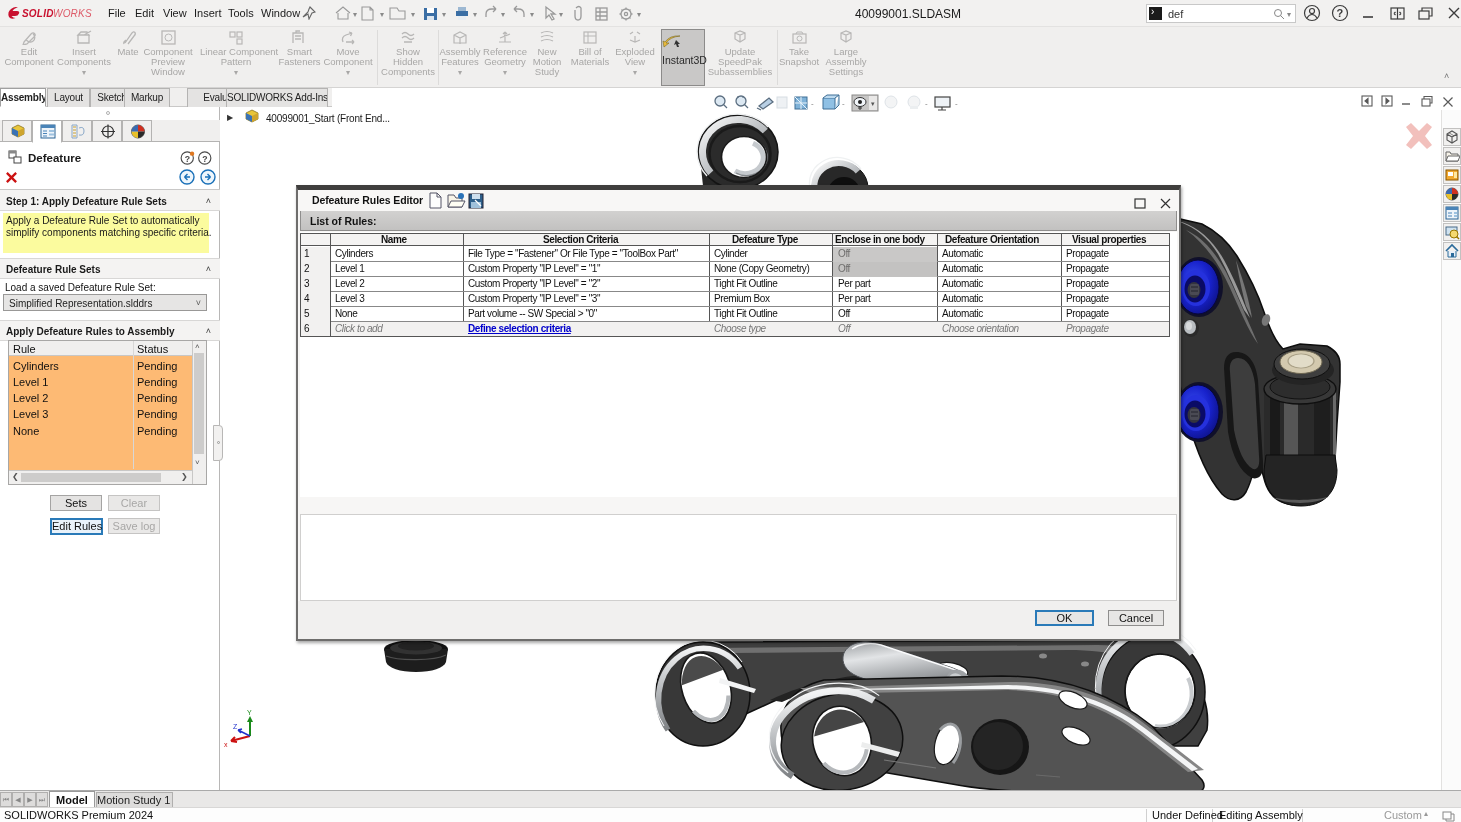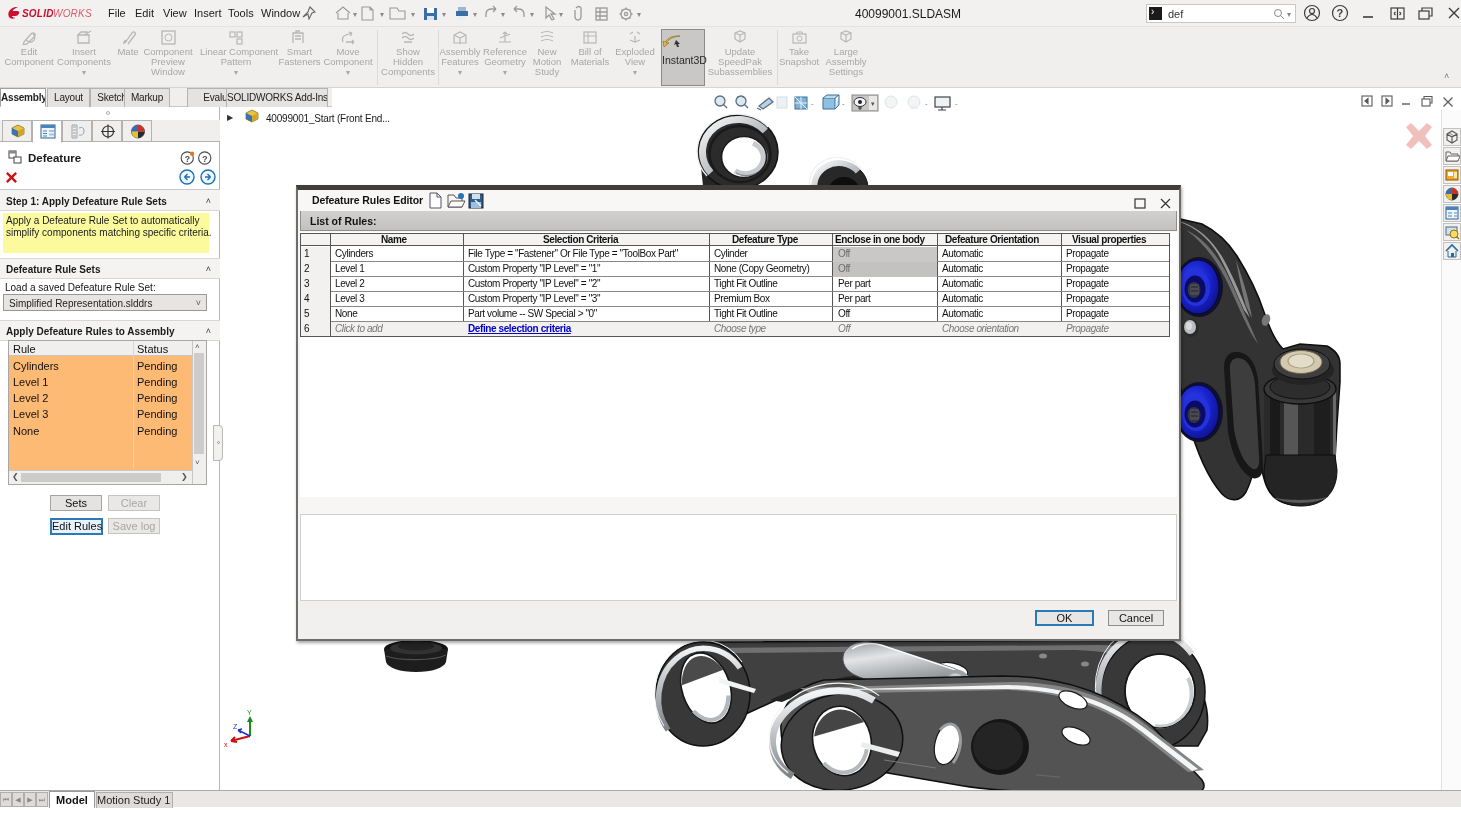--- a/index.html
+++ b/index.html
@@ -639,20 +639,34 @@
       <path d="M1.5 1.5 L10.5 10.5 M10.5 1.5 L1.5 10.5" stroke="#5a5a5a" stroke-width="1.2" fill="none"></path>
     </svg>
   <div class="abs" id="bottabs">
     <div class="abs" style="left:0;top:1px;width:12px;height:15px;background:#dddcdb;border:1px solid #b0afae;text-align:center;font-size:7px;color:#888;line-height:14px">⏮</div>
     <div class="abs" style="left:12px;top:1px;width:12px;height:15px;background:#dddcdb;border:1px solid #b0afae;text-align:center;font-size:7px;color:#888;line-height:14px">◀</div>
     <div class="abs" style="left:24px;top:1px;width:12px;height:15px;background:#dddcdb;border:1px solid #b0afae;text-align:center;font-size:7px;color:#888;line-height:14px">▶</div>
     <div class="abs" style="left:36px;top:1px;width:12px;height:15px;background:#dddcdb;border:1px solid #b0afae;text-align:center;font-size:7px;color:#888;line-height:14px">⏭</div>
     <div class="abs" style="left:49px;top:0px;width:46px;height:17px;background:#fff;border:1px solid #999;border-bottom:none;text-align:center;font-size:11px;font-weight:bold;color:#111;line-height:16px">Model</div>
     <div class="abs" style="left:96px;top:1px;width:77px;height:16px;background:#dddcdb;border:1px solid #b0afae;border-bottom:none;text-align:left;font-size:11px;color:#222;line-height:15px">Motion Study 1</div>
   </div>
+  <div class="abs" id="statusbar">
+    <span class="abs" style="left:4px;top:1px">SOLIDWORKS Premium 2024</span>
+    <div class="abs" style="left:1146px;top:1px;width:1px;height:13px;background:#d0d0d0"></div>
+      <div class="abs" style="left:1212px;top:1px;width:1px;height:13px;background:#d0d0d0"></div>
+      <div class="abs" style="left:1302px;top:1px;width:1px;height:13px;background:#d0d0d0"></div>
+      <span class="abs" style="left:1152px;top:1px">Under Defined</span>
+    <span class="abs" style="left:1219px;top:1px">Editing Assembly</span>
+    <span class="abs" style="left:1384px;top:1px;color:#999">Custom</span>
+    <span class="abs" style="left:1424px;top:1px;color:#999;font-size:8px">▴</span>
+    <svg class="abs" style="left:1442px;top:1px" width="13" height="13" viewBox="0 0 13 13">
+        <rect x="1" y="3" width="8" height="7" fill="none" stroke="#888"></rect>
+        <path d="M9 5 L12 5 L12 12 L4 12 L4 10" fill="none" stroke="#888"></path>
+      </svg>
+  </div>
   <div class="abs" id="dialog">
 
     <div class="abs" style="left:2px;top:20px;width:877px;height:21px;background:linear-gradient(#d2d1d0,#c2c1c0);border:1px solid #8f8e8d">
       <span class="abs" style="left:9px;top:4px;font-size:10.5px;font-weight:bold;color:#111">List of Rules:</span>
     </div>
 
     <div class="abs" style="left:0;top:0;width:881px;height:21px;background:#f8f7f6">
       <span class="abs" style="left:14px;top:4px;font-size:10.5px;font-weight:bold;color:#111;letter-spacing:-0.1px">Defeature Rules Editor</span>
       <svg class="abs" style="left:130px;top:2px" width="58" height="17" viewBox="0 0 58 17">
         <path d="M2 1 L9 1 L13 5 L13 16 L2 16Z" fill="#fdfdfd" stroke="#556"></path>

